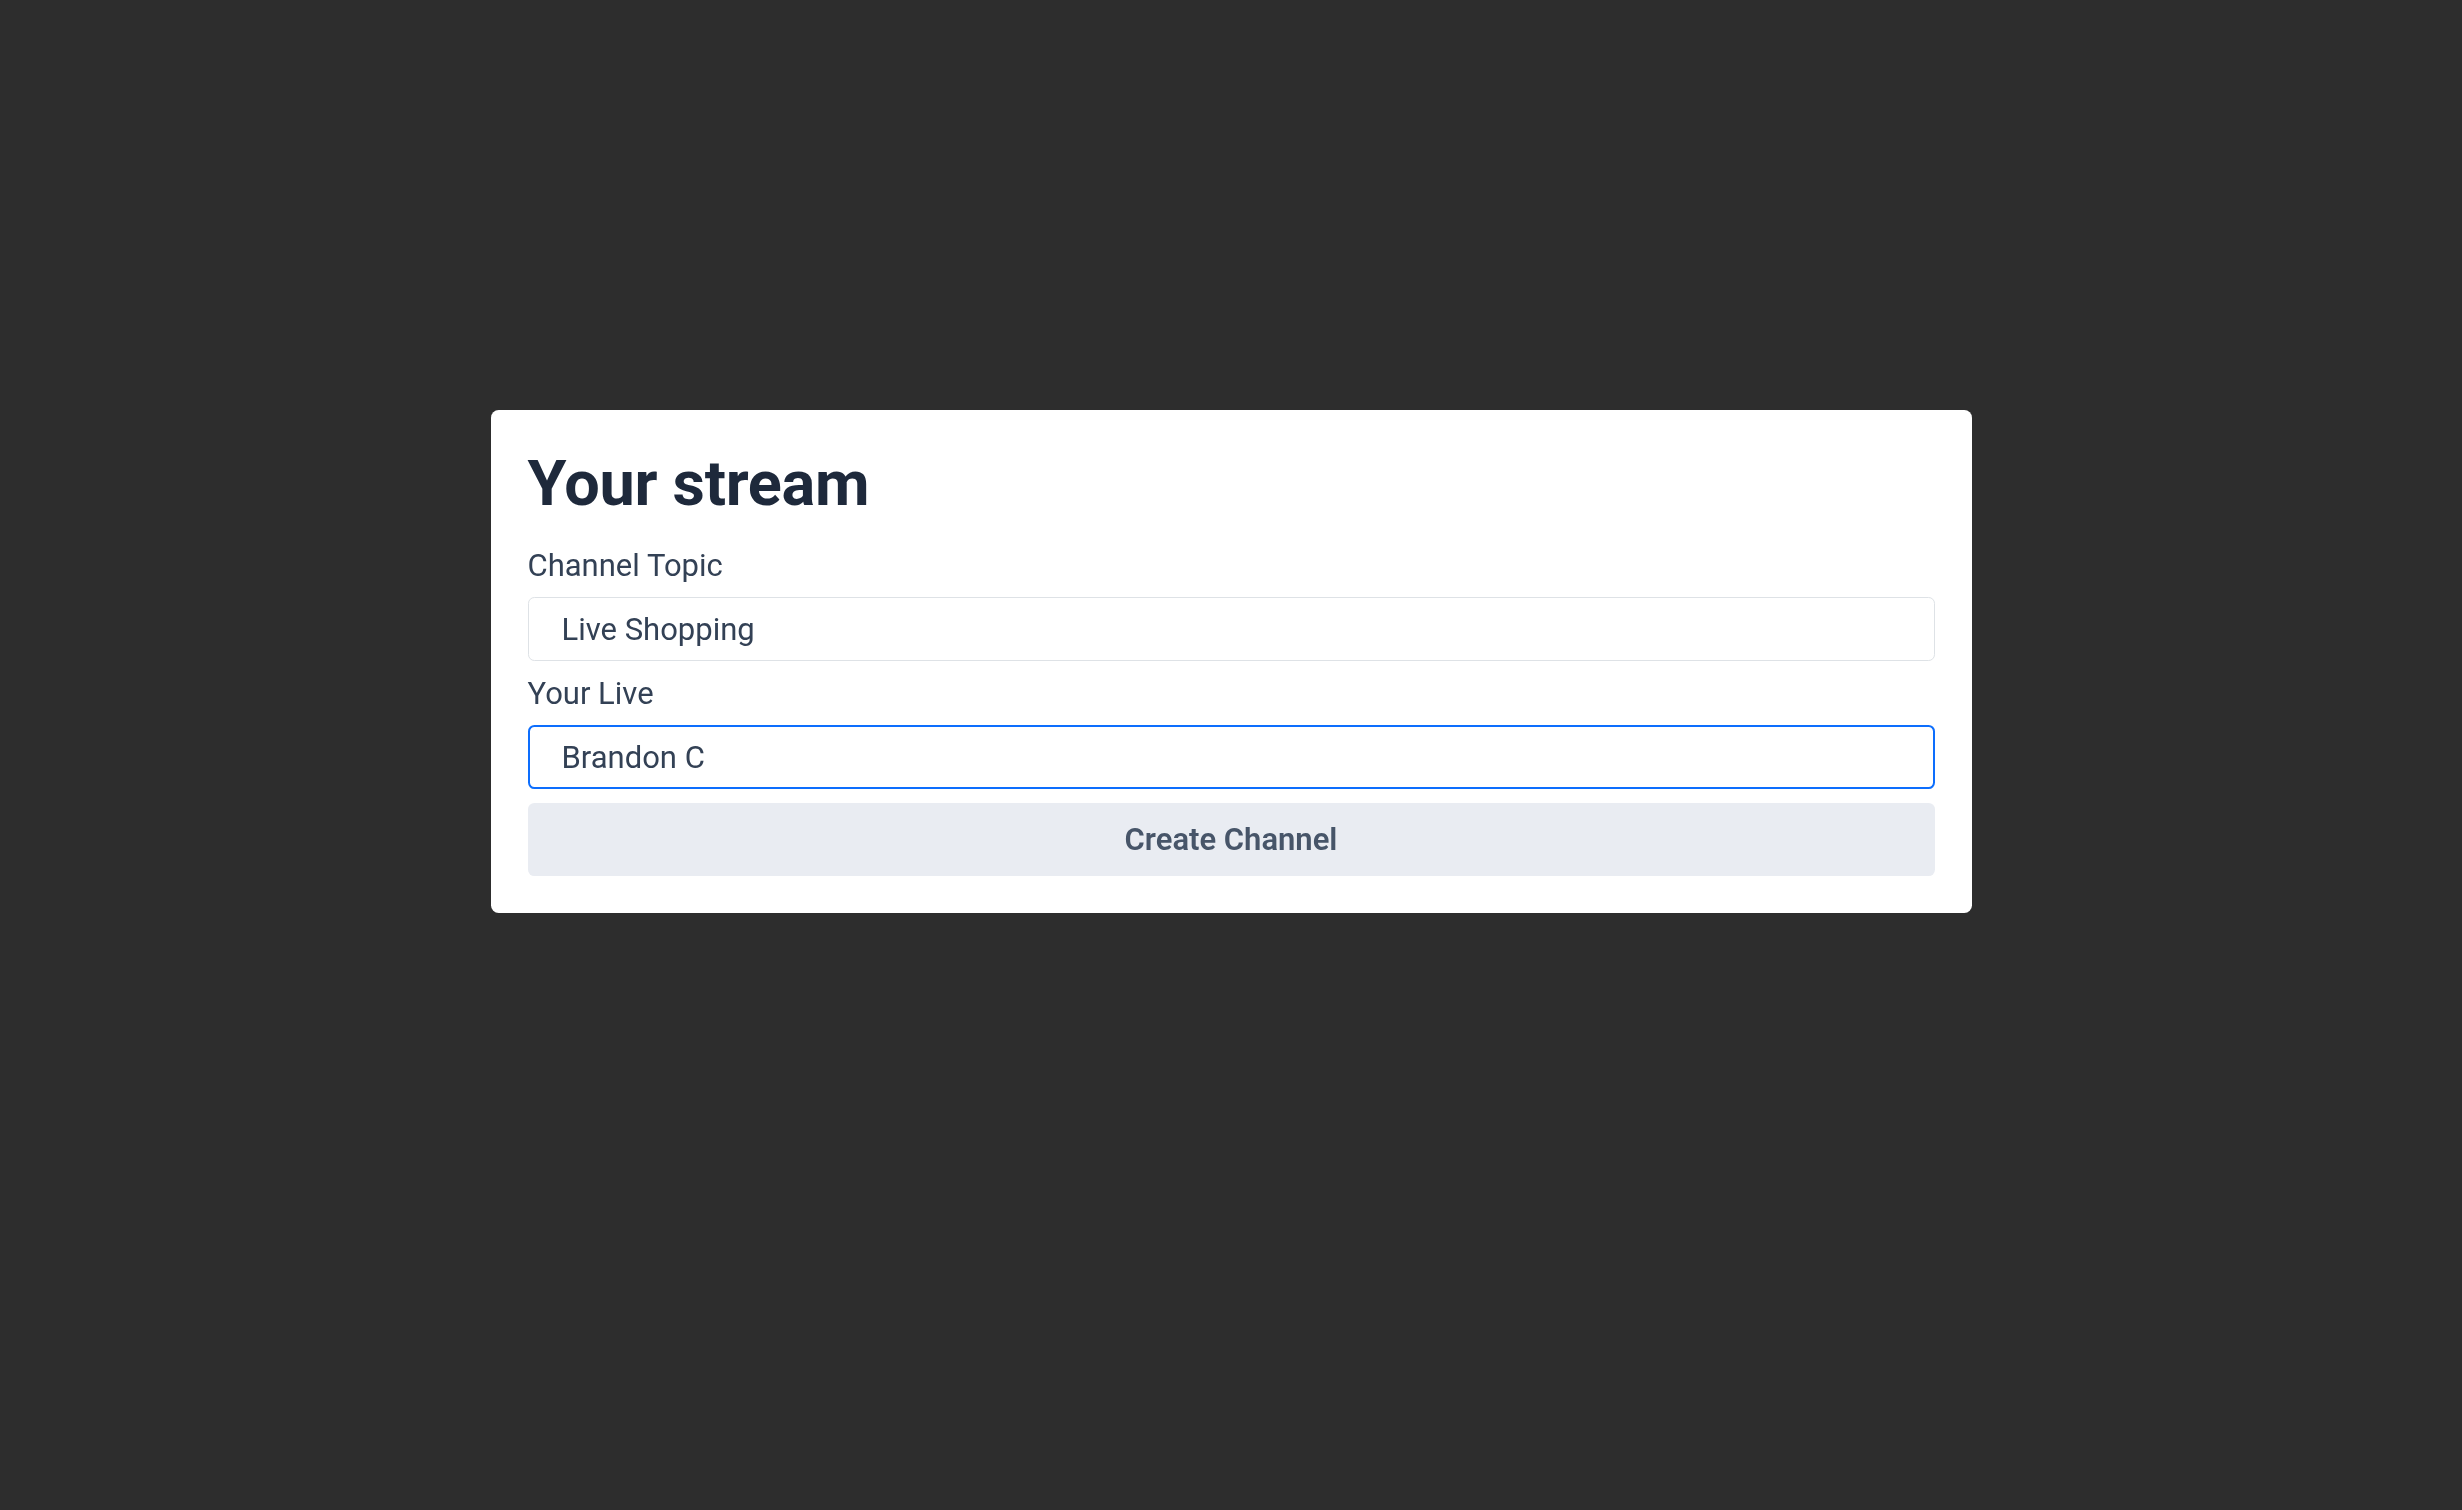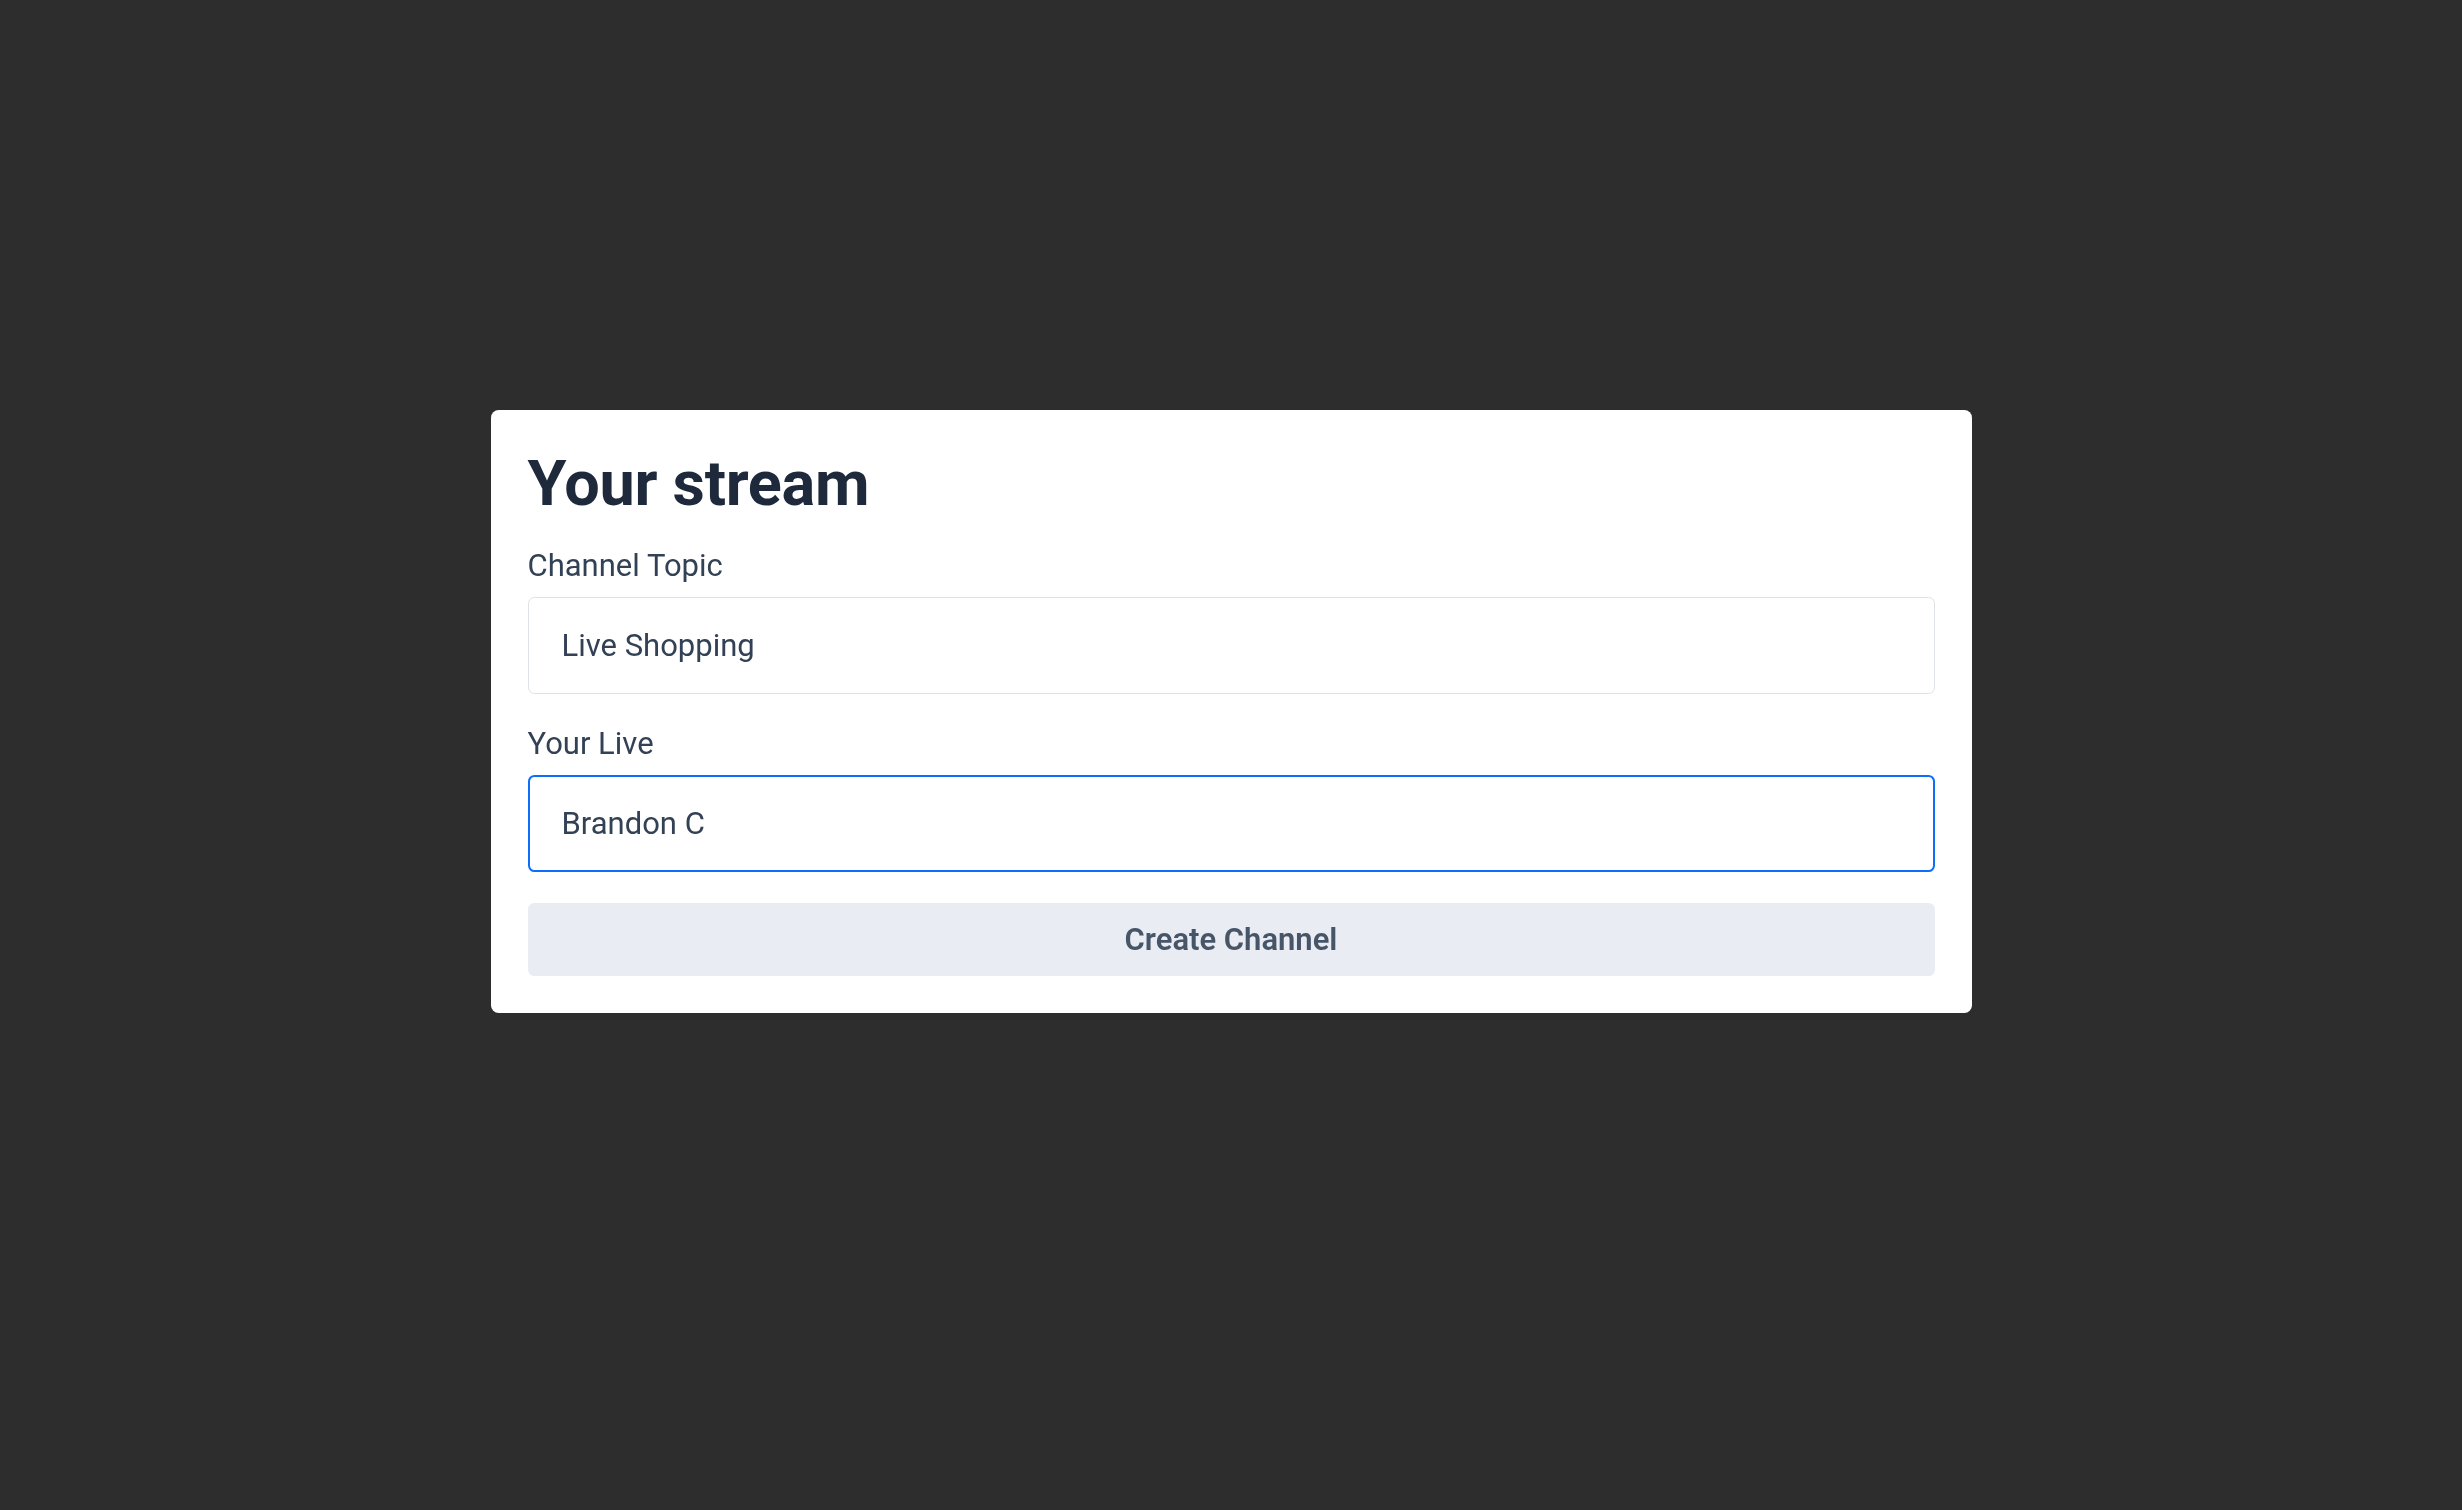--- a/index.html
+++ b/index.html
@@ -28,34 +28,34 @@
     
     .card-title {
       font-size: 63px;
       font-weight: 700;
       color: #1e293b;
       margin-bottom: 27px;
       letter-spacing: -0.3px;
     }
     
     .form-group {
-      margin-bottom: 31px;
+      margin-bottom: 14px;
     }
     
     .form-label {
       display: block;
       font-size: 31px;
       font-weight: 400;
       color: #334155;
       margin-bottom: 13px;
     }
     
     .form-input {
       width: 100%;
-      height: 97px;
+      height: 64px;
       padding: 0 33px;
       font-size: 31px;
       color: #334155;
       background-color: #ffffff;
       border: 1.3px solid #dee2e6;
       border-radius: 6.4px;
       outline: none;
       font-family: inherit;
     }
     

